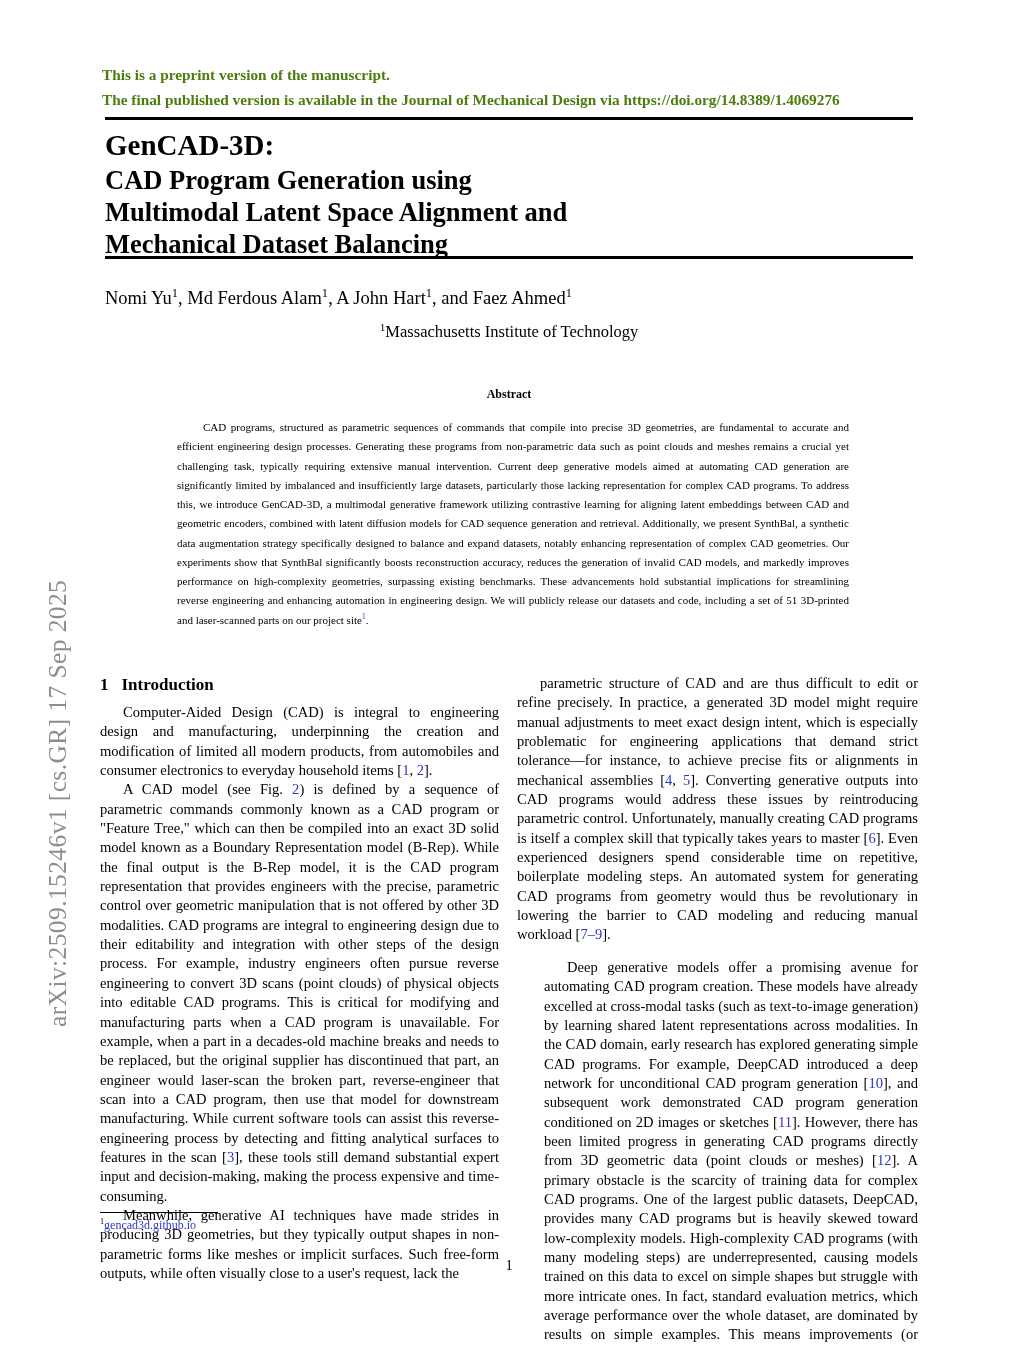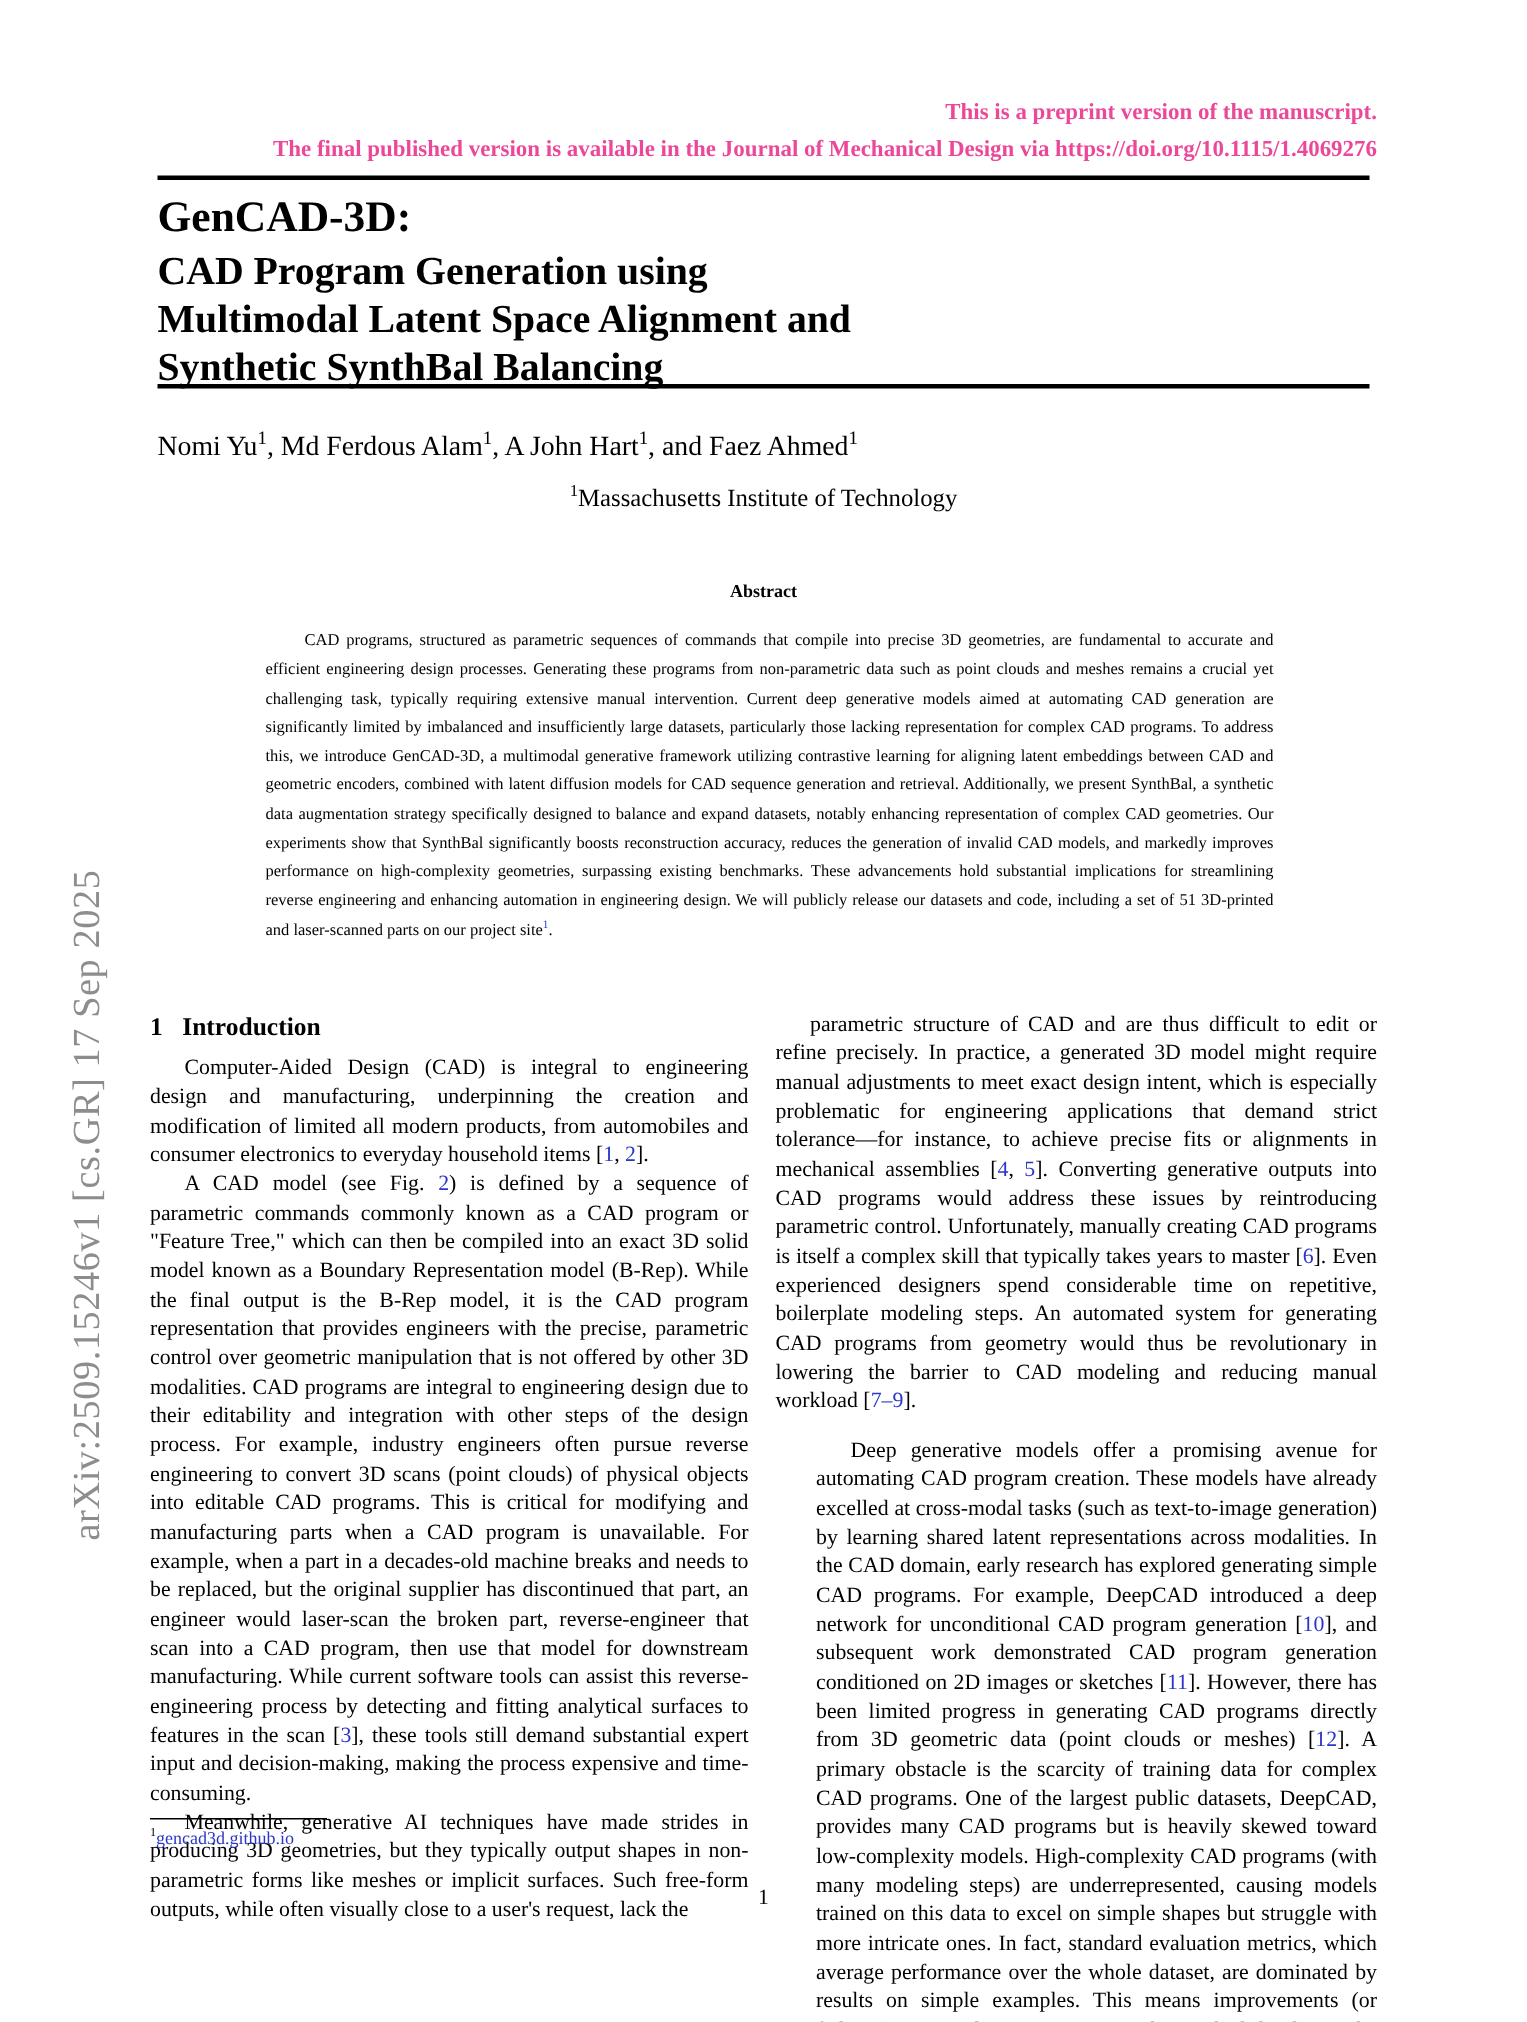--- a/index.html
+++ b/index.html
@@ -47,22 +47,22 @@
     width: 808px;
     height: 1348px;
   }
 
   
   #preprint-notice {
     position: absolute;
     left: -3px;
     top: 62px;
     width: 816px;
-    text-align: right;
-    color: #ec4899;
+    text-align: left;
+    color: #4d7c0f;
     font-size: 15.3px;
     line-height: 25px;
     font-weight: bold;
   }
   #preprint-notice .line2 { white-space: nowrap; }
 
   .hrule {
     position: absolute;
     left: 0;
     width: 808px;
@@ -206,30 +206,30 @@
 <body>
 
 <div id="arxiv-stamp">
   <div class="stamp-text">arXiv:2509.15246v1  [cs.GR]  17 Sep 2025</div>
 </div>
 
 <div id="page">
 
   <div id="preprint-notice">
     <div class="line1">This is a preprint version of the manuscript.</div>
-    <div class="line2">The final published version is available in the Journal of Mechanical Design via https://doi.org/10.1115/1.4069276</div>
+    <div class="line2">The final published version is available in the Journal of Mechanical Design via https://doi.org/14.8389/1.4069276</div>
   </div>
 
   <div class="hrule" id="rule-top"></div>
 
   <div id="title-block">
     <span class="title-main">GenCAD-3D:</span>
     <span class="title-sub">CAD Program Generation using</span>
     <span class="title-sub">Multimodal Latent Space Alignment and</span>
-    <span class="title-sub">Synthetic SynthBal Balancing</span>
+    <span class="title-sub">Mechanical Dataset Balancing</span>
   </div>
 
   <div class="hrule" id="rule-bottom"></div>
 
   <div id="authors-block"><span>Nomi Yu</span><sup>1</sup><span>, Md Ferdous Alam</span><sup>1</sup><span>, A John Hart</span><sup>1</sup><span>, and Faez Ahmed</span><sup>1</sup></div>
   <div id="affiliation-block">
     <sup>1</sup><span>Massachusetts Institute of Technology</span>
   </div>
 
   <div id="abstract-heading">Abstract</div>

